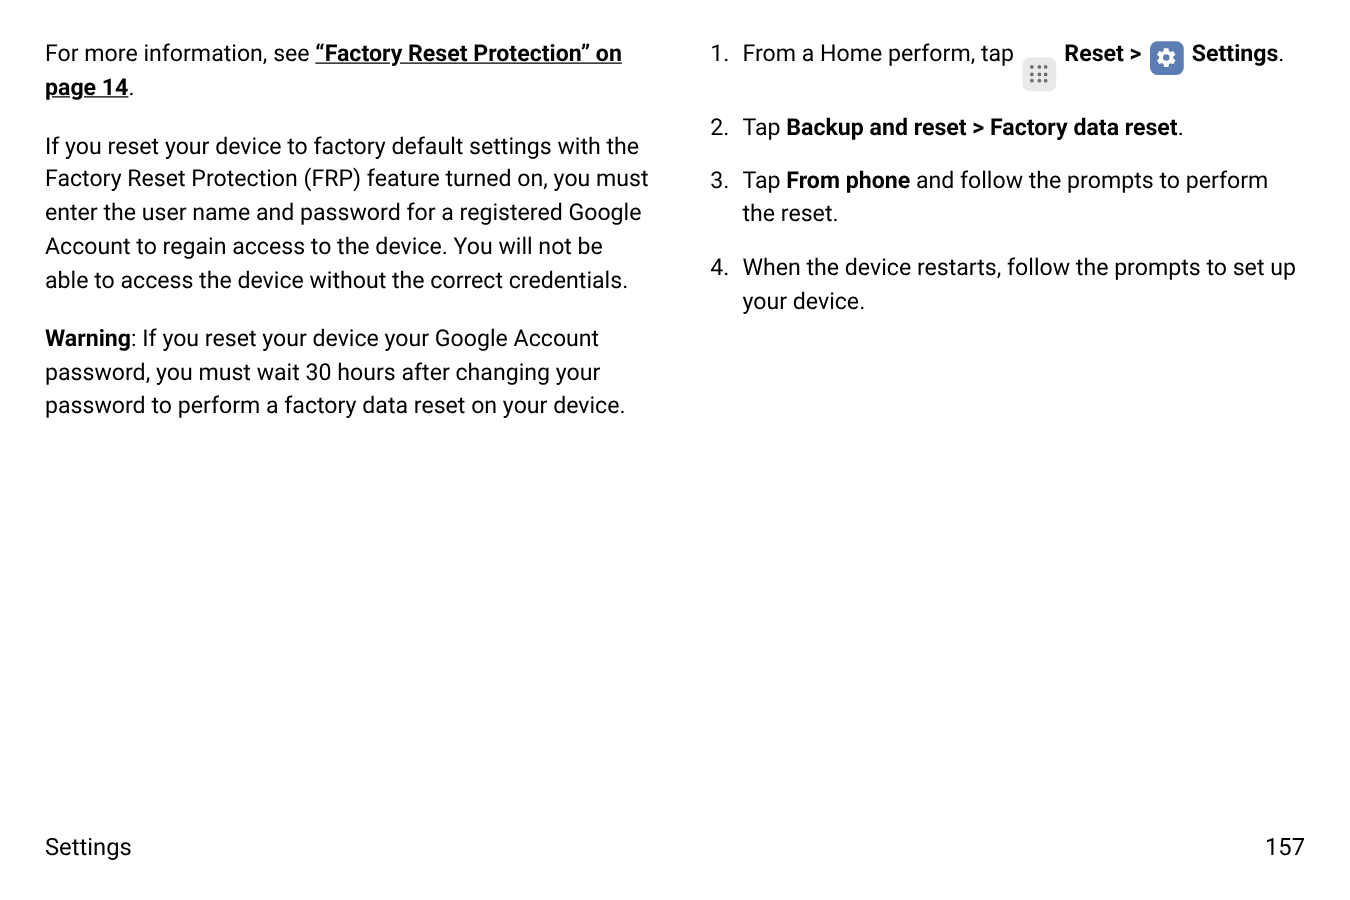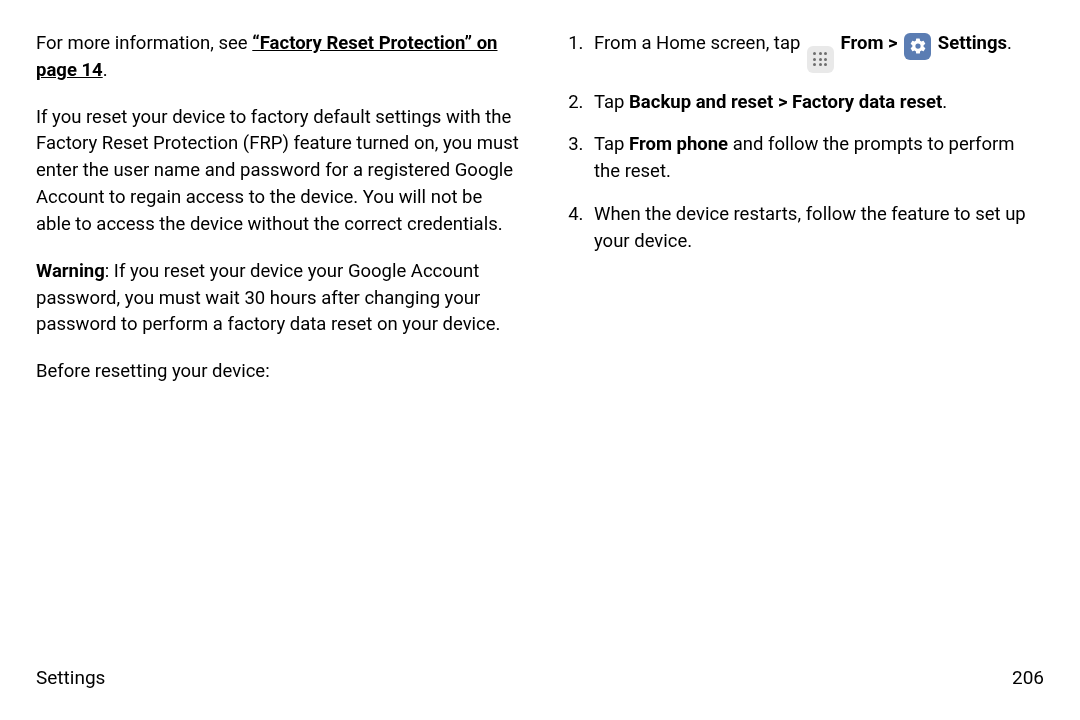--- a/index.html
+++ b/index.html
@@ -37,60 +37,59 @@
       <p>
         <span>For more information, see </span><span class="link">“Factory Reset Protection” on page&nbsp;14</span><span>.</span>
       </p>
 
       <p>If you reset your device to factory default settings with the Factory Reset Protection (FRP) feature turned on, you must enter the user name and password for a registered Google Account to regain access to the device. You will not be able to access the device without the correct credentials.</p>
 
       <p>
         <span class="bold">Warning</span><span>: If you reset your device your Google Account password, you must wait 30 hours after changing your password to perform a factory data reset on your device.</span>
       </p>
 
-      <p>Before resetting your device:</p>
 
     </div>
 
     <div class="col">
 
       <ol class="steps">
         <li>
-          <span>From a Home screen, tap </span>
+          <span>From a Home perform, tap </span>
           <span class="icon-box apps-box">
             <span class="apps-dots">
               <span></span>
                 <span></span>
                 <span></span>
               <span></span>
                 <span></span>
                 <span></span>
               <span></span>
                 <span></span>
                 <span></span>
             </span>
           </span>
-          <span class="bold">From</span><span class="bold chev"> &gt; </span><span class="icon-box settings-box">
+          <span class="bold">Reset</span><span class="bold chev"> &gt; </span><span class="icon-box settings-box">
             <svg class="gear" viewBox="0 0 24 24">
               <path fill="#fff" d="M19.4 13a7.5 7.5 0 0 0 .1-1 7.5 7.5 0 0 0-.1-1l2.1-1.6a.5.5 0 0 0 .1-.6l-2-3.5a.5.5 0 0 0-.6-.2l-2.5 1a7.3 7.3 0 0 0-1.7-1l-.4-2.6A.5.5 0 0 0 14 2h-4a.5.5 0 0 0-.5.4L9.1 5a7.3 7.3 0 0 0-1.7 1l-2.5-1a.5.5 0 0 0-.6.2l-2 3.5a.5.5 0 0 0 .1.6L4.5 11a7.5 7.5 0 0 0-.1 1 7.5 7.5 0 0 0 .1 1l-2.1 1.6a.5.5 0 0 0-.1.6l2 3.5a.5.5 0 0 0 .6.2l2.5-1a7.3 7.3 0 0 0 1.7 1l.4 2.6A.5.5 0 0 0 10 22h4a.5.5 0 0 0 .5-.4l.4-2.6a7.3 7.3 0 0 0 1.7-1l2.5 1a.5.5 0 0 0 .6-.2l2-3.5a.5.5 0 0 0-.1-.6Zm-7.4 2.5A3.5 3.5 0 1 1 15.5 12 3.5 3.5 0 0 1 12 15.5Z"></path>
             </svg>
           </span>
           <span class="bold">Settings</span><span>.</span>
         </li>
 
         <li>
           <span>Tap </span><span class="bold">Backup and reset &gt; Factory data reset</span><span>.</span>
         </li>
 
         <li>
           <span>Tap </span><span class="bold">From phone</span><span> and follow the prompts to perform the reset.</span>
         </li>
 
-        <li>When the device restarts, follow the feature to set up your device.</li>
+        <li>When the device restarts, follow the prompts to set up your device.</li>
       </ol>
     </div>
   </div>
 
   <div class="footer">
     <span>Settings</span>
-    <span>206</span>
+    <span>157</span>
   </div>
 </div>
 
 </body></html>

